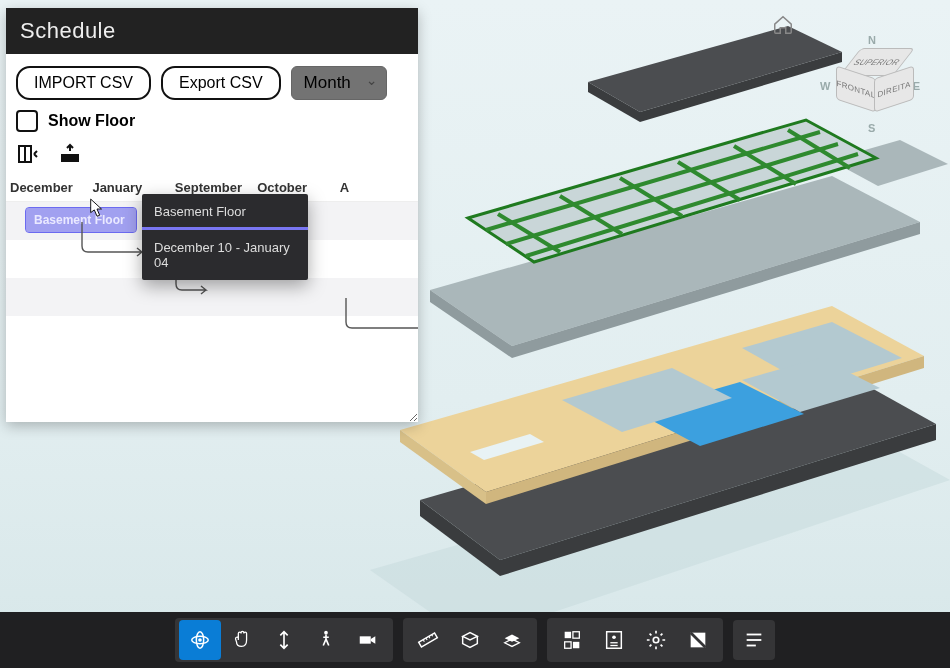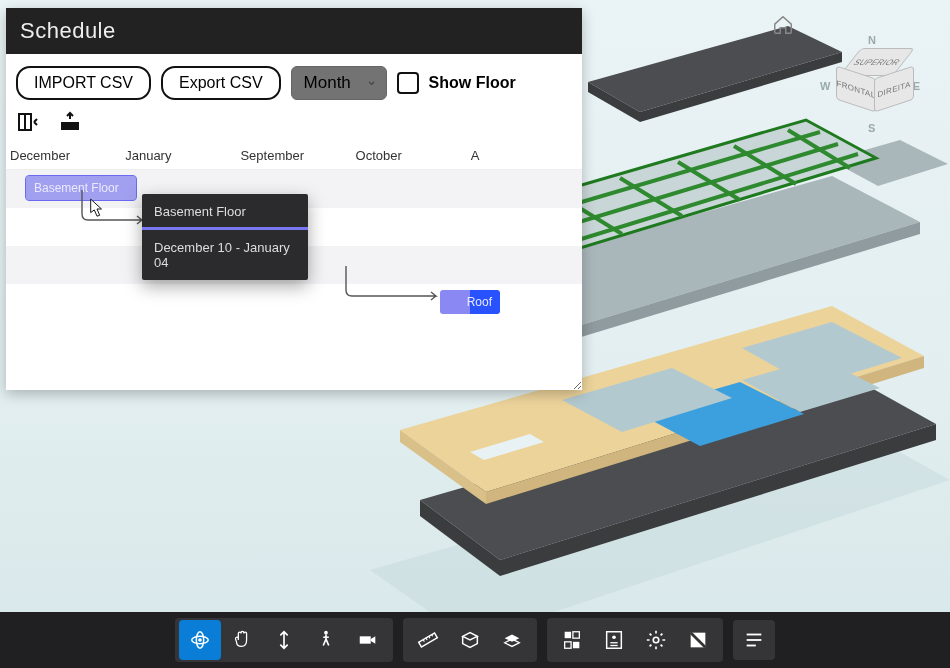--- a/index.html
+++ b/index.html
@@ -17,32 +17,32 @@
   .compass { position:absolute; inset:0; }
   .compass span { position:absolute; font-size:11px; color:#9aa; font-weight:600;}
   .compass .n { top:0; left:48px; } .compass .e { right:0; top:46px;} .compass .s { bottom:0; left:48px;} .compass .w { left:0; top:46px;}
   .cube { position:absolute; left:20px; top:18px; width:60px; height:60px; }
   .cube-face { position:absolute; background:#e7e7e7; border:1px solid #bbb; border-radius:4px; font-size:8px; color:#777; display:flex; align-items:center; justify-content:center; letter-spacing:0.3px;}
   .cube-top { width:54px; height:28px; left:10px; top:-4px; transform:skewX(-38deg); } 
   .cube-front { width:40px; height:34px; left:-4px; top:20px; transform:skewY(18deg);} 
   .cube-right { width:40px; height:34px; left:34px; top:20px; transform:skewY(-18deg);} 
 
   
-  .schedule { position:absolute; top:8px; left:6px; width:576px; background:#fff; border-radius:2px; box-shadow:0 4px 14px rgba(0,0,0,.25); }
+  .schedule { position:absolute; top:8px; left:6px; width:412px; background:#fff; border-radius:2px; box-shadow:0 4px 14px rgba(0,0,0,.25); }
   .sched-header { background:#222; color:#eee; font-size:22px; font-weight:300; padding:10px 14px; letter-spacing:0.5px; }
   .toolbar { display:flex; align-items:center; gap:10px; padding:12px 10px 6px; flex-wrap:wrap;}
   .btn { border:2px solid #111; border-radius:14px; background:#fff; padding:6px 16px; font-size:16px; cursor:pointer;}
   .select { border:1px solid #666; border-radius:6px; background:#737373; padding:6px 10px 6px 12px; font-size:17px; min-width:96px; position:relative; cursor:pointer;}
   .select::after { content:"⌄"; position:absolute; right:8px; top:5px; font-size:14px; color:#444;}
   .chk { width:22px; height:22px; border:2px solid #111; border-radius:4px; display:inline-block;}
   .lbl-show { font-size:16px; font-weight:600;}
   .toolset { display:flex; gap:18px; padding:4px 10px 10px;}
   .mini-icon { width:24px; height:24px; color:#111; cursor:pointer;}
 
-  .gantt { position:relative; height:246px; background:#fff; overflow:hidden; resize:both;}
+  .gantt { position:relative; height:246px; background:#fff; overflow:hidden; resize:both;font-weight:bold;}
   .months { display:flex; position:relative; border-bottom:1px solid #eee; height:26px; }
   .months div { width:124px; font-size:13px; color:#333; padding:4px 4px 0;}
   .rows { position:relative; }
   .row { height:38px; position:relative; }
   .row:nth-child(odd){ background:#f3f3f5;}
   .bar { position:absolute; top:6px; height:24px; border-radius:3px; background:#a1a0f0; color:#cfcffc; font-size:12px; display:flex; align-items:center; padding:0 8px; white-space:nowrap;}
   .bar.selected { outline:1px solid #6b6af0; color:#eae9ff; }
   .bar.roof { background: linear-gradient(to right, #8a89f4 0 50%, #2952ff 50% 100%); color:#e7e7ff; }
   .link { position:absolute; overflow:visible; pointer-events:none;}
   .ext-label { position:absolute; font-size:12px; color:#9a99ba; white-space:nowrap;}

